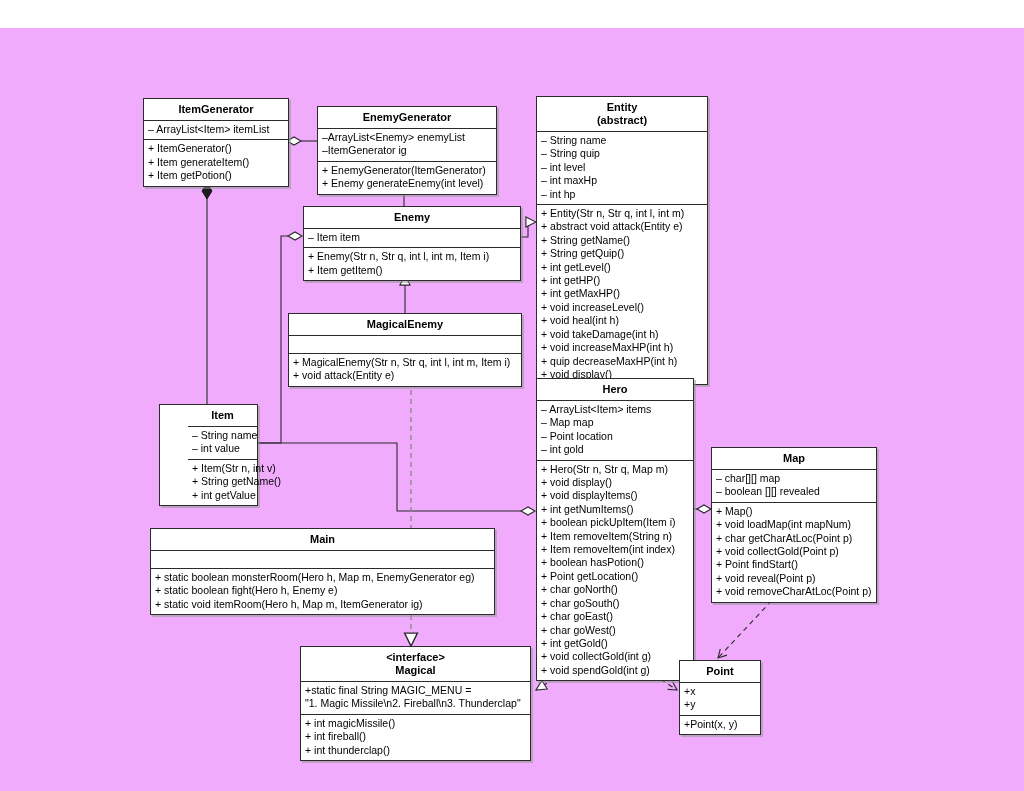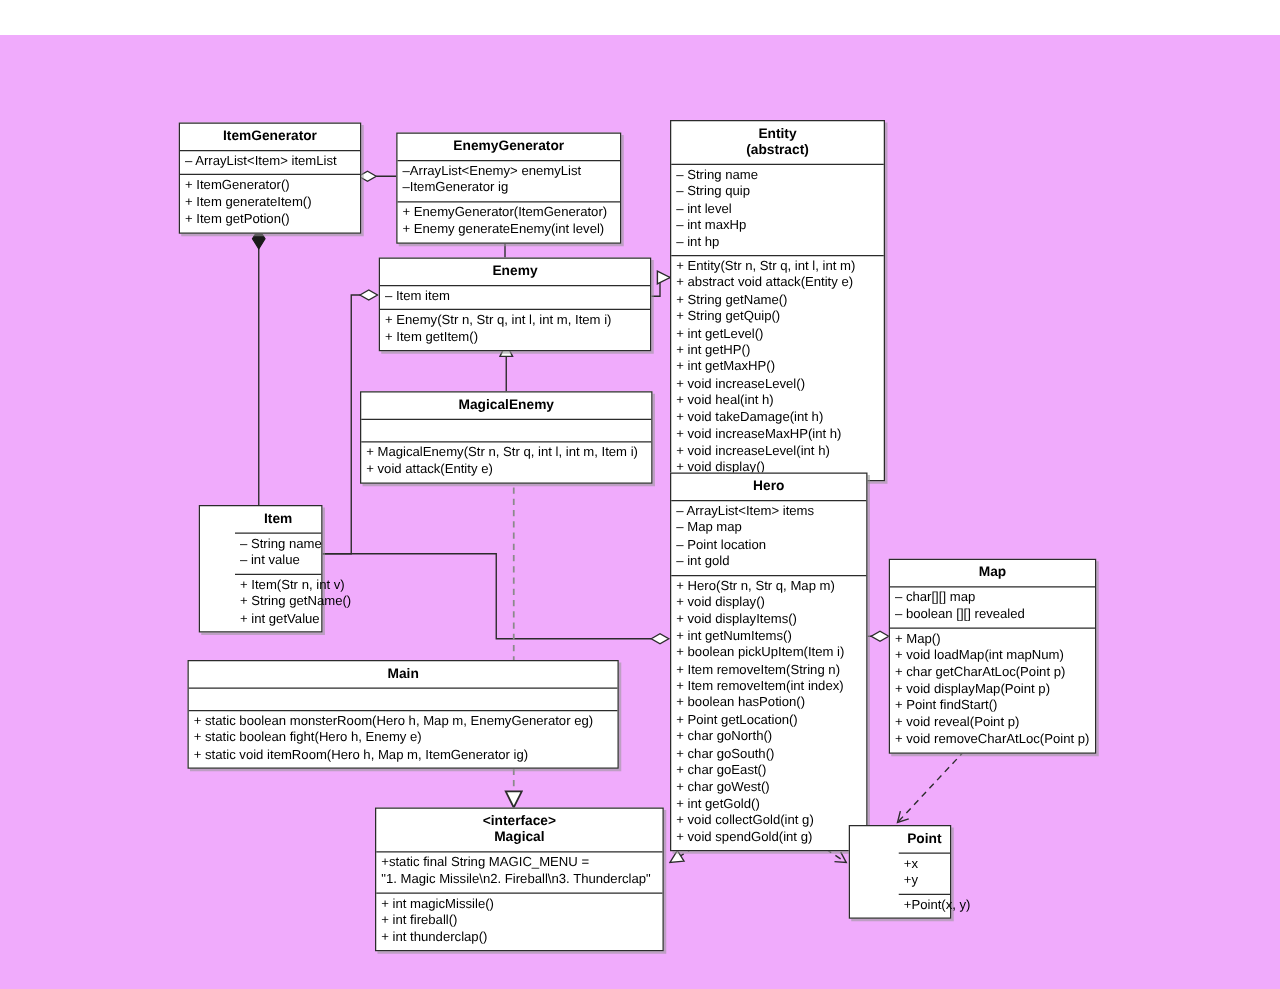--- a/index.html
+++ b/index.html
@@ -69,21 +69,21 @@
   #box-itemgenerator { left: 143px; top: 70px;  width: 146px; }
   #box-enemygenerator{ left: 317px; top: 78px;  width: 180px; }
   #box-entity       { left: 536px; top: 68px;  width: 172px; }
   #box-enemy        { left: 303px; top: 178px; width: 218px; }
   #box-magicalenemy { left: 288px; top: 285px; width: 234px; }
   #box-item         { left: 159px; top: 376px; width: 99px; padding-left: 28px;  }
   #box-hero         { left: 536px; top: 350px; width: 158px; }
   #box-map          { left: 711px; top: 419px; width: 166px; }
   #box-main         { left: 150px; top: 500px; width: 345px; }
   #box-magical      { left: 300px; top: 618px; width: 231px; }
-  #box-point        { left: 679px; top: 632px; width: 82px; padding-left: 39px;  }
+  #box-point        { left: 679px; top: 632px; width: 82px;  }
   #box-entity .sec.attrs .row,
   #box-hero .sec.attrs .row { letter-spacing: 0; }
 </style>
 </head>
 <body>
 
 <div id="canvas">
 
   <svg id="wires" viewBox="0 0 1024 791" xmlns="http://www.w3.org/2000/svg">
     <defs>
@@ -195,21 +195,21 @@
       <div class="row">+ abstract void attack(Entity e)</div>
       <div class="row">+ String getName()</div>
       <div class="row">+ String getQuip()</div>
       <div class="row">+ int getLevel()</div>
       <div class="row">+ int getHP()</div>
       <div class="row">+ int getMaxHP()</div>
       <div class="row">+ void increaseLevel()</div>
       <div class="row">+ void heal(int h)</div>
       <div class="row">+ void takeDamage(int h)</div>
       <div class="row">+ void increaseMaxHP(int h)</div>
-      <div class="row">+ void increaseLevel(int h)</div>
+      <div class="row">+ quip decreaseMaxHP(int h)</div>
       <div class="row">+ void display()</div>
     </div>
   </div>
 
   <div class="uml" id="box-enemy">
     <div class="hdr">Enemy</div>
     <div class="sec attrs">
       <div class="row">– Item item</div>
     </div>
     <div class="sec ops">
@@ -271,21 +271,21 @@
   <div class="uml" id="box-map">
     <div class="hdr">Map</div>
     <div class="sec attrs">
       <div class="row">– char[][] map</div>
       <div class="row">– boolean [][] revealed</div>
     </div>
     <div class="sec ops">
       <div class="row">+ Map()</div>
       <div class="row">+ void loadMap(int mapNum)</div>
       <div class="row">+ char getCharAtLoc(Point p)</div>
-      <div class="row">+ void displayMap(Point p)</div>
+      <div class="row">+ void collectGold(Point p)</div>
       <div class="row">+ Point findStart()</div>
       <div class="row">+ void reveal(Point p)</div>
       <div class="row">+ void removeCharAtLoc(Point p)</div>
     </div>
   </div>
 
   <div class="uml" id="box-main">
     <div class="hdr">Main</div>
     <div class="sec attrs empty"></div>
     <div class="sec ops">

